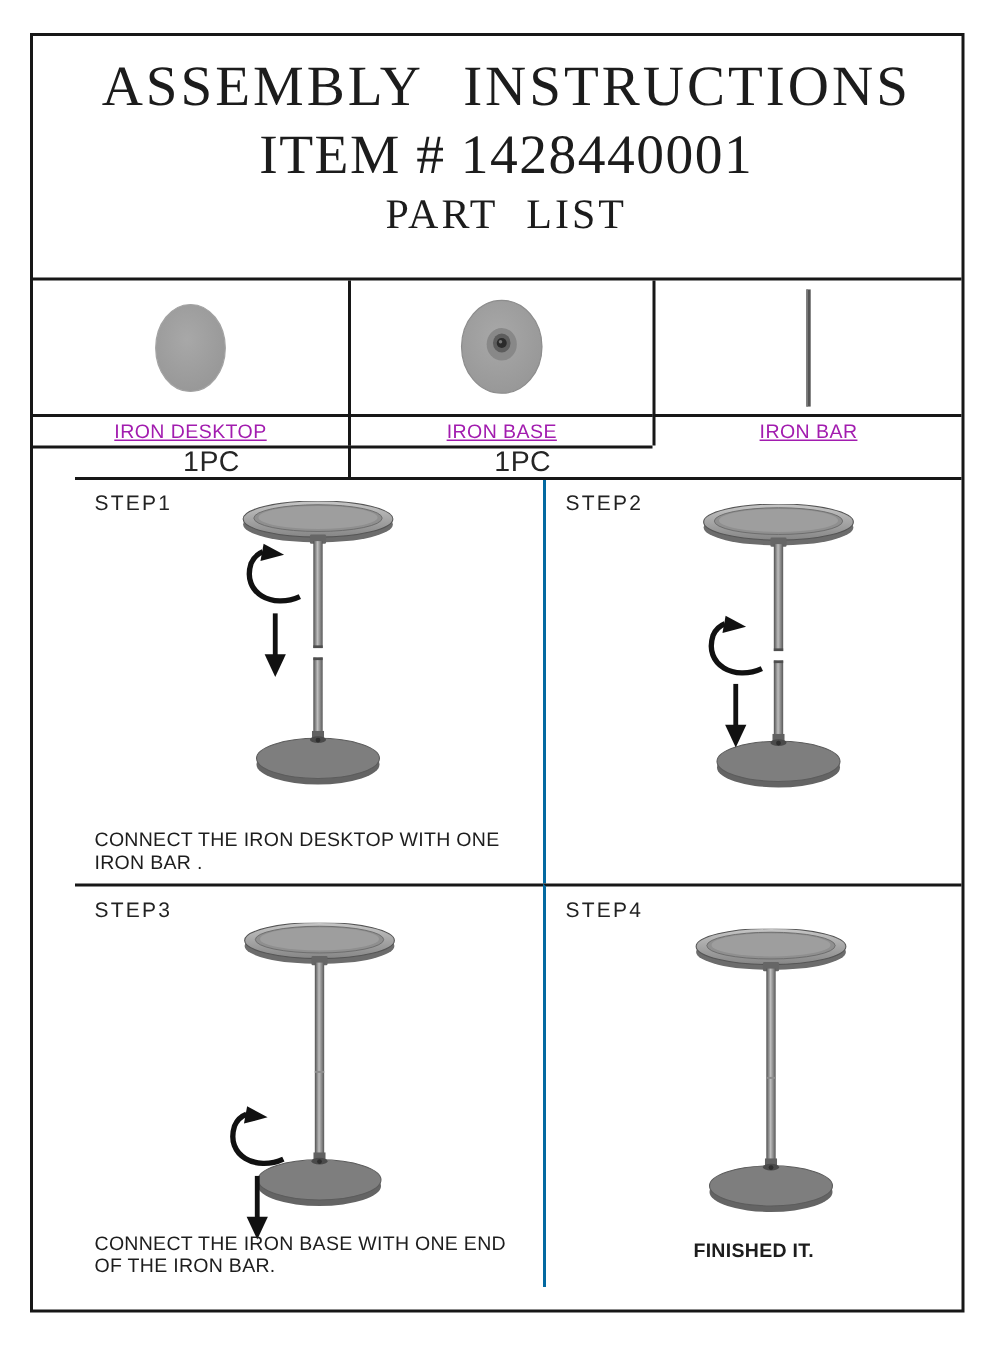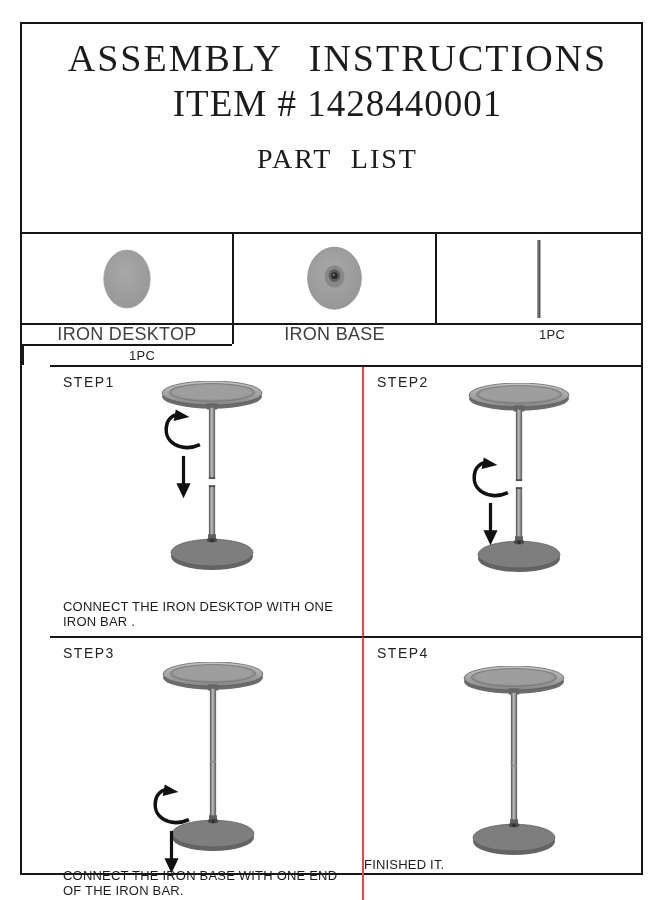--- a/index.html
+++ b/index.html
@@ -1,41 +1,41 @@
 <!DOCTYPE html>
 <html><head>
 <meta charset="utf-8">
 <style>
   html,body{margin:0;padding:0;background:#ffffff;}
   body{width:663px;height:900px;position:relative;font-family:"Liberation Sans",sans-serif;color:#1c1c1c;-webkit-font-smoothing:antialiased;}
   .sheet{position:absolute;left:20px;top:22px;width:623px;height:853px;border:2px solid #171717;box-sizing:border-box;background:#fff;}
 
   
-  .header{height:208px;box-sizing:border-box;text-align:center;padding-top:13px;padding-left:12px;}
+  .header{height:161px;box-sizing:border-box;text-align:center;padding-top:13px;padding-left:12px;}
   .title{font-family:"Liberation Serif",serif;font-size:38px;letter-spacing:2px;word-spacing:16px;line-height:1.15;}
   .item-no{font-family:"Liberation Serif",serif;font-size:37px;letter-spacing:1px;line-height:1.15;margin-top:2px;}
-  .partlist-title{font-family:"Liberation Serif",serif;font-size:28px;letter-spacing:2px;word-spacing:10px;margin-top:18px;}
+  .partlist-title{font-family:"Liberation Serif",serif;font-size:28px;letter-spacing:2px;word-spacing:10px;margin-top:3px;}
 
   
   .parts{display:grid;grid-template-columns:210px 203px 1fr;grid-template-rows:89px 21px 21px;border-top:2px solid #171717;}
   .parts>div{box-sizing:border-box;display:flex;align-items:center;justify-content:center;}
   .parts .c2,.parts .c3{border-left:2px solid #171717;text-align:right;}
   .parts .r2,.parts .r3{border-top:2px solid #171717;}
-  .part-label{font-size:18px;letter-spacing:.3px;color:#404040;}
-  .part-qty{font-size:13px;letter-spacing:.3px;color:#252525;padding-left:28px;}
+  .part-label{font-size:13px;letter-spacing:.3px;color:#a21caf;text-decoration:underline;}
+  .part-qty{font-size:19px;letter-spacing:.3px;color:#252525;padding-left:28px;}
   .part-img{width:100%;height:100%;display:flex;align-items:center;justify-content:center;}
 
   
   .steps{display:grid;grid-template-columns:312px 1fr;grid-template-rows:269px 1fr;border-top:2px solid #171717;height:538px;margin-left:28px;}
   .cell{position:relative;box-sizing:border-box;overflow:hidden;}
-  .cell.right{border-left:2px solid #ef4444;}
+  .cell.right{border-left:2px solid #0369a1;}
   .cell.bottom{border-top:2px solid #171717;}
   .step-label{position:absolute;left:13px;top:7px;font-size:14px;letter-spacing:1.5px;color:#222;}
   .caption{position:absolute;left:0;right:0;bottom:6px;padding:0 4px 0 13px;font-size:13px;line-height:1.2;letter-spacing:.2px;color:#1d1d1d;}
-  .caption.centered{bottom:32px;padding:0;}
+  .caption.centered{text-align:center;bottom:16px;padding:0;font-weight:bold;}
   .art{position:absolute;}
 
   .hidden-defs{position:absolute;width:0;height:0;overflow:hidden;}
 </style>
 </head>
 <body>
 
 <svg class="hidden-defs" aria-hidden="true">
   <defs>
     <linearGradient id="gTray" x1="0" y1="0" x2="0" y2="1">
@@ -133,20 +133,21 @@
     <div class="c3 r1">
       <span class="part-img">
         <svg width="10" height="82" viewBox="0 0 10 84">
             <use href="#sym-part-bar"></use>
           </svg>
       </span>
     </div>
 
     <div class="c1 r2 part-label">IRON DESKTOP</div>
     <div class="c2 r2 part-label">IRON BASE</div>
+    <div class="c3 r2 part-label">IRON BAR</div>
 
     <div class="c1 r3 part-qty">1PC</div>
     <div class="c2 r3 part-qty">1PC</div>
   </div>
 
   <div class="steps">
 
     <div class="cell">
       <div class="step-label">STEP1</div>
       <svg class="art" style="left:55px;top:14px;" width="214" height="205" viewBox="0 0 240 230">

